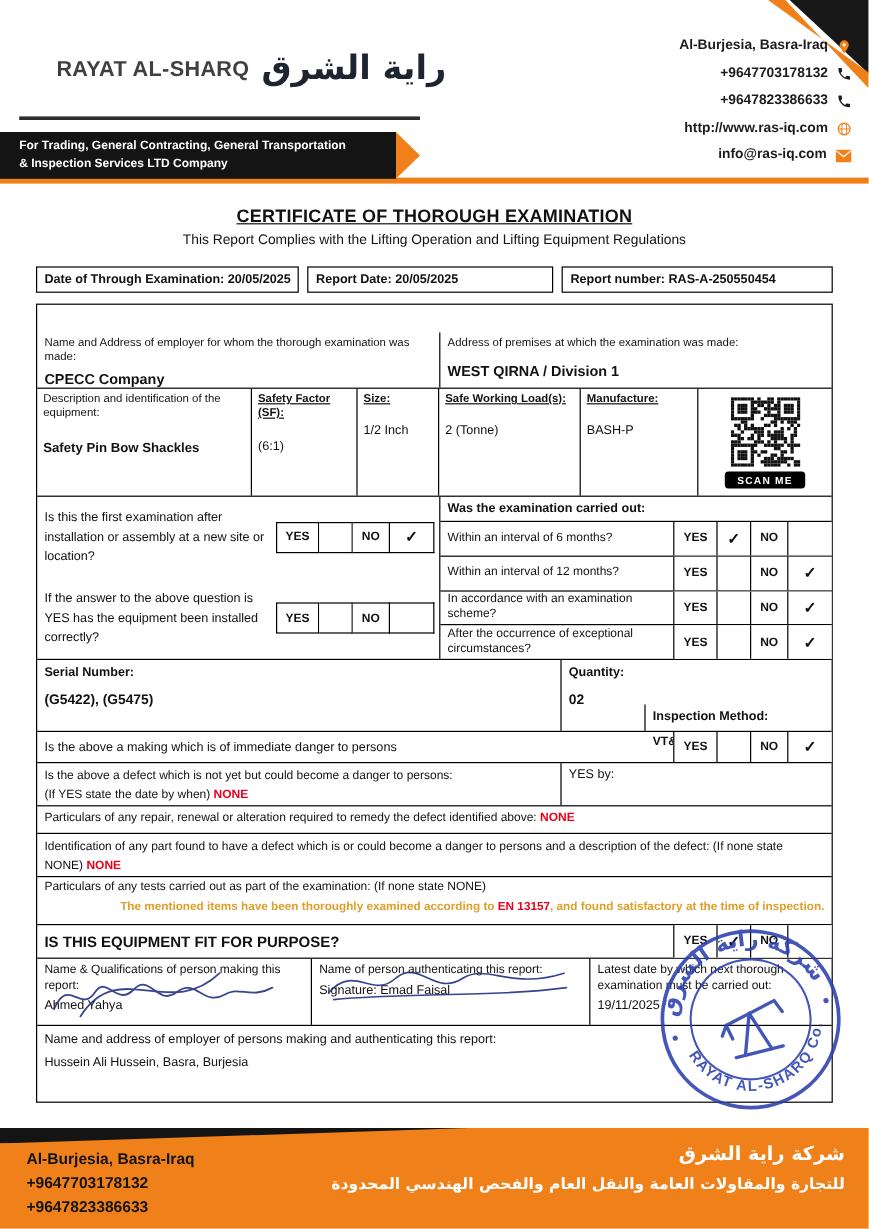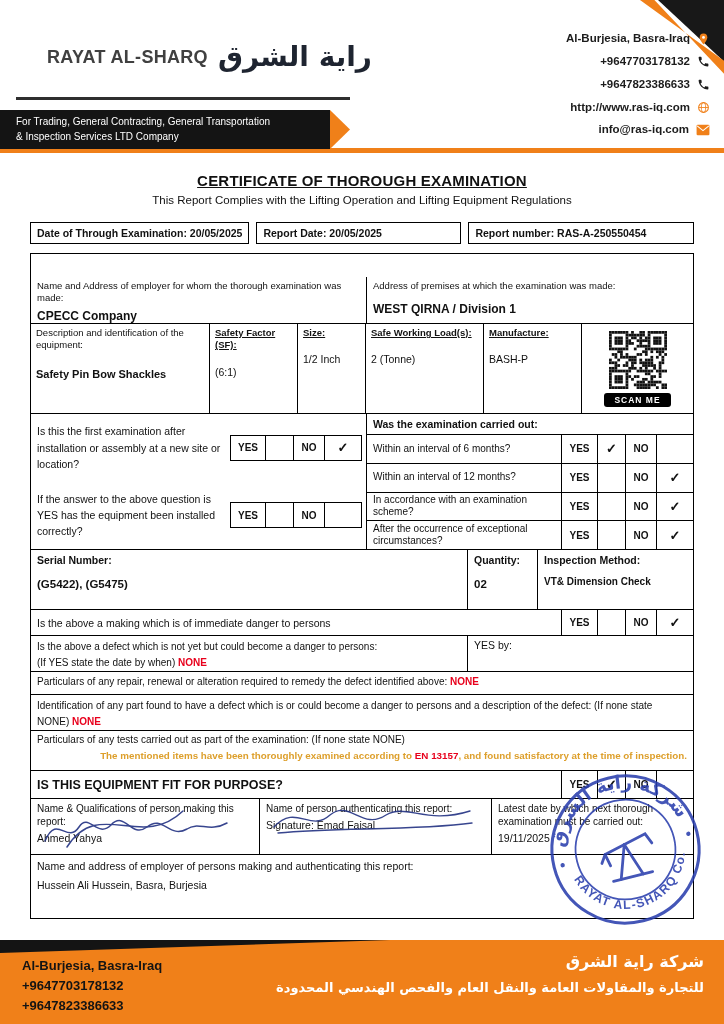--- a/index.html
+++ b/index.html
@@ -13,21 +13,21 @@
   .corner-black { position:absolute; top:0; right:0; width:120px; height:82px; background:#181818;
                   clip-path:polygon(45% 0, 100% 0, 100% 75%); }
   .corner-orange { position:absolute; top:0; right:0; width:120px; height:82px; background:#f08019;
                   clip-path:polygon(30% 0, 42% 0, 100% 90%, 100% 74%); }
   .band { position:absolute; left:0; top:148px; width:724px; height:5px; background:#f08019; }
   .logo-row { position:absolute; left:16px; top:24px; width:334px; display:flex; align-items:center;
               gap:5px; padding-bottom:7px; border-bottom:3px solid #2e2e2e; }
   .logo-en { font-size:18px; font-weight:bold; color:#404040; letter-spacing:.3px; white-space:nowrap;margin-left:31px; }
   .logo-ar { font-size:28px; font-weight:bold; color:#1e2430; white-space:nowrap; line-height:1; }
   .tagline { position:absolute; left:0; top:110px; width:330px; background:#141414; color:#fff;
-             font-size:10px; font-weight:normal; line-height:1.45; padding:5px 8px 5px 16px; z-index:2; }
+             font-size:10px; font-weight:bold; line-height:1.45; padding:5px 8px 5px 16px; z-index:2; }
   .tagline-arrow { position:absolute; left:330px; top:110px; width:20px; height:39px; background:#f08019;
              clip-path:polygon(0 0, 100% 50%, 0 100%); z-index:2; }
   .contact { position:absolute; right:14px; top:32px; z-index:3; }
   .contact .line { display:flex; justify-content:flex-end; align-items:center; gap:7px;
              font-size:11.5px; font-weight:bold; color:#1c1c1c; margin-bottom:9px; line-height:1.2; }
 
   
   .titleblock { position:absolute; top:172px; left:0; width:724px; text-align:center; }
   .titleblock h1 { font-size:15px; font-weight:bold; text-decoration:underline; letter-spacing:.2px; }
   .titleblock .sub { font-size:11.5px; margin-top:5px; }
@@ -77,21 +77,21 @@
               border:1.2px solid #000; font-size:10px; font-weight:bold; background:#fff; }
   .yn > div + div { border-left:none; }
   .w-yes{width:36px} .w-b1{width:28px} .w-no{width:31px} .w-b2{width:37px}
   .yn .box { font-size:13px; }
   .flat { margin-left:auto; height:100%; }
   .flat > div { border:none !important; border-left:1.2px solid #000 !important; height:100%; }
 
   .r-serial { display:flex; height:60px; }
   .c-serial { flex:0 0 436px; padding:4px 6px; }
   .c-qty { flex:0 0 70px; border-left:1.2px solid #000; padding:4px 6px; }
-  .c-method { flex:1; border-left:1.2px solid #000; padding:4px 6px; }
+  .c-method { flex:1; border-left:1.2px solid #000; padding:4px 6px;margin-top:37px; }
   .blbl { font-size:10.5px; font-weight:bold; }
   .c-serial .val { margin-top:12px; }
   .c-qty .val { margin-top:12px; }
   .c-method .val { margin-top:10px; font-size:10px; }
 
   .r-d1 { display:flex; height:26px; }
   .d-text { flex:1; display:flex; align-items:center; padding-left:6px; font-size:10.5px; }
   .r-d2 { display:flex; height:36px; }
   .d2-left { flex:0 0 436px; padding:3px 6px; font-size:10px; line-height:1.55; }
   .d2-right { flex:1; border-left:1.2px solid #000; padding:3px 6px; font-size:10.5px; }

